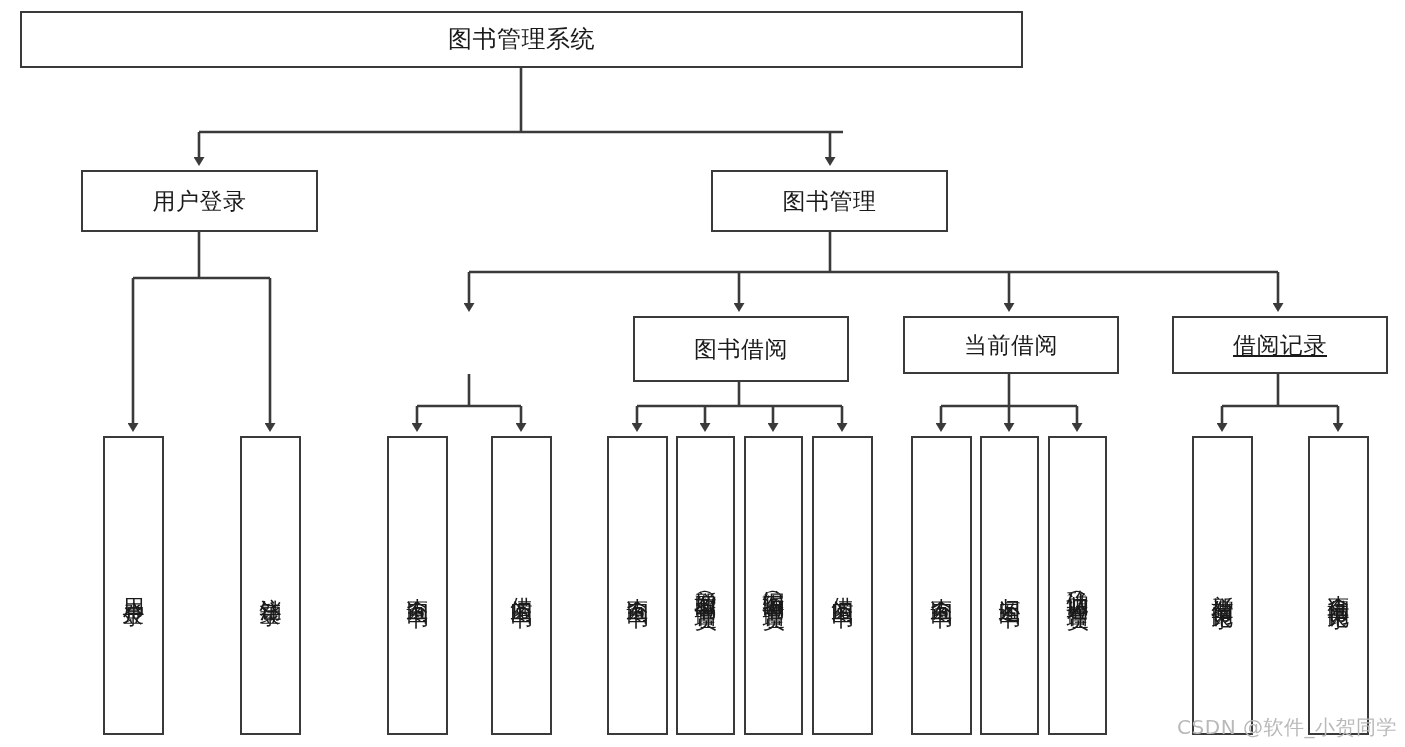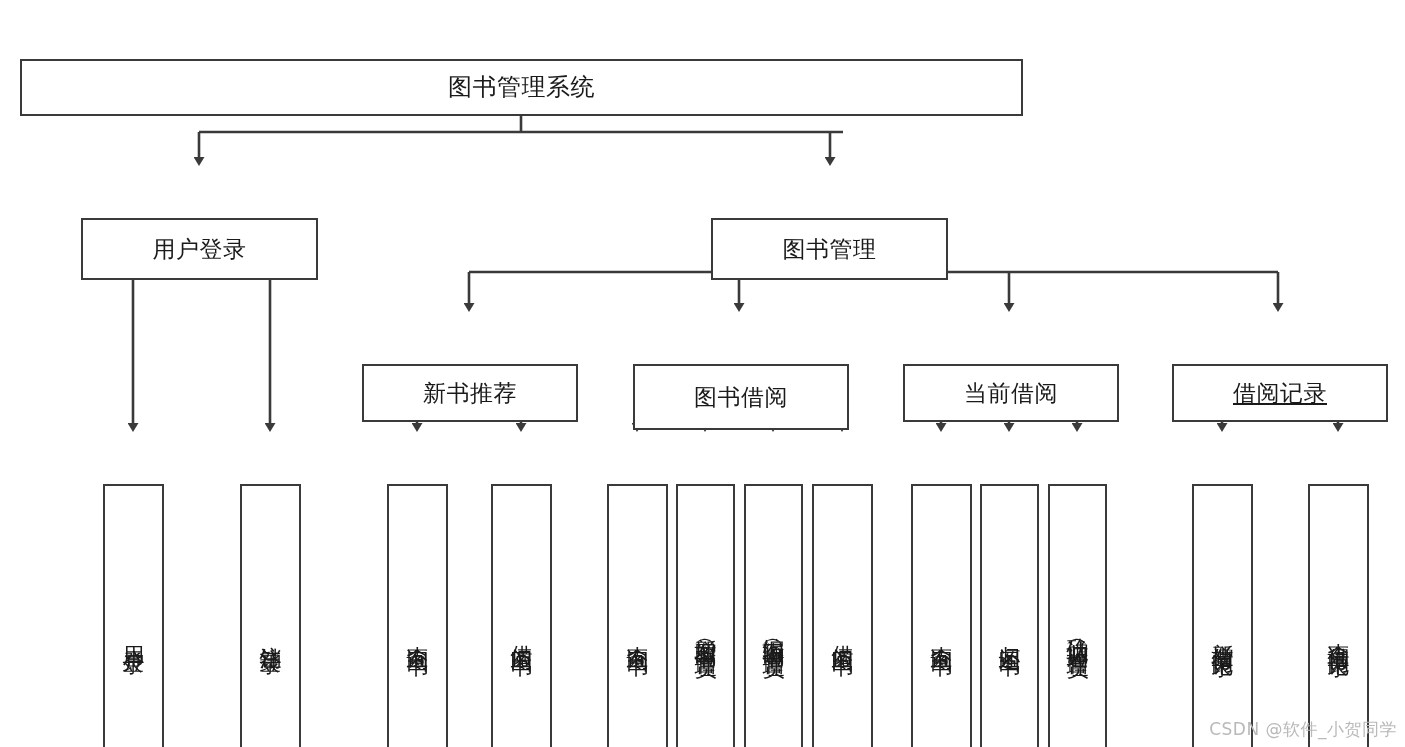--- a/index.html
+++ b/index.html
@@ -27,21 +27,20 @@
   }
   .node {
     position: absolute;
     box-sizing: border-box;
     background: #ffffff;
     border: 2px solid #3a3a3a;
     display: flex;
     align-items: center;
     justify-content: center;
     color: #1a1a1a;
-    margin-top: 48px;
   }
   .node .label {
     display: block;
     text-align: center;
     line-height: 1.15;
     white-space: nowrap;
   }
   
   .node.horiz .label {
     font-size: 23px;
@@ -59,21 +58,21 @@
     text-orientation: upright;
     font-size: 22px;
     line-height: 1.0;
     letter-spacing: 3px;
     white-space: nowrap;
   }
   .watermark {
     position: absolute;
     right: 8px;
     bottom: 6px;
-    font-size: 17px;
+    font-size: 20px;
     color: #b9b9b9;
     white-space: nowrap;
     letter-spacing: 0.5px;
   }
 </style>
 </head>
 <body>
 
 <div id="canvas">
 
@@ -132,23 +131,20 @@
     <span class="label">图书管理系统</span>
   </div>
 
   <div class="node horiz" style="left:81px; top:170px; width:237px; height:62px;">
     <span class="label">用户登录</span>
   </div>
   <div class="node horiz" style="left:711px; top:170px; width:237px; height:62px;">
     <span class="label">图书管理</span>
   </div>
 
-  <div class="node horiz" style="left:362px; top:316px; width:216px; height:58px;">
-    <span class="label">新书推荐</span>
-  </div>
   <div class="node horiz" style="left:633px; top:316px; width:216px; height:66px;">
     <span class="label">图书借阅</span>
   </div>
   <div class="node horiz" style="left:903px; top:316px; width:216px; height:58px;">
     <span class="label">当前借阅</span>
   </div>
   <div class="node horiz" style="left:1172px; top:316px; width:216px; height:58px;text-decoration:underline;">
     <span class="label">借阅记录</span>
   </div>
 

